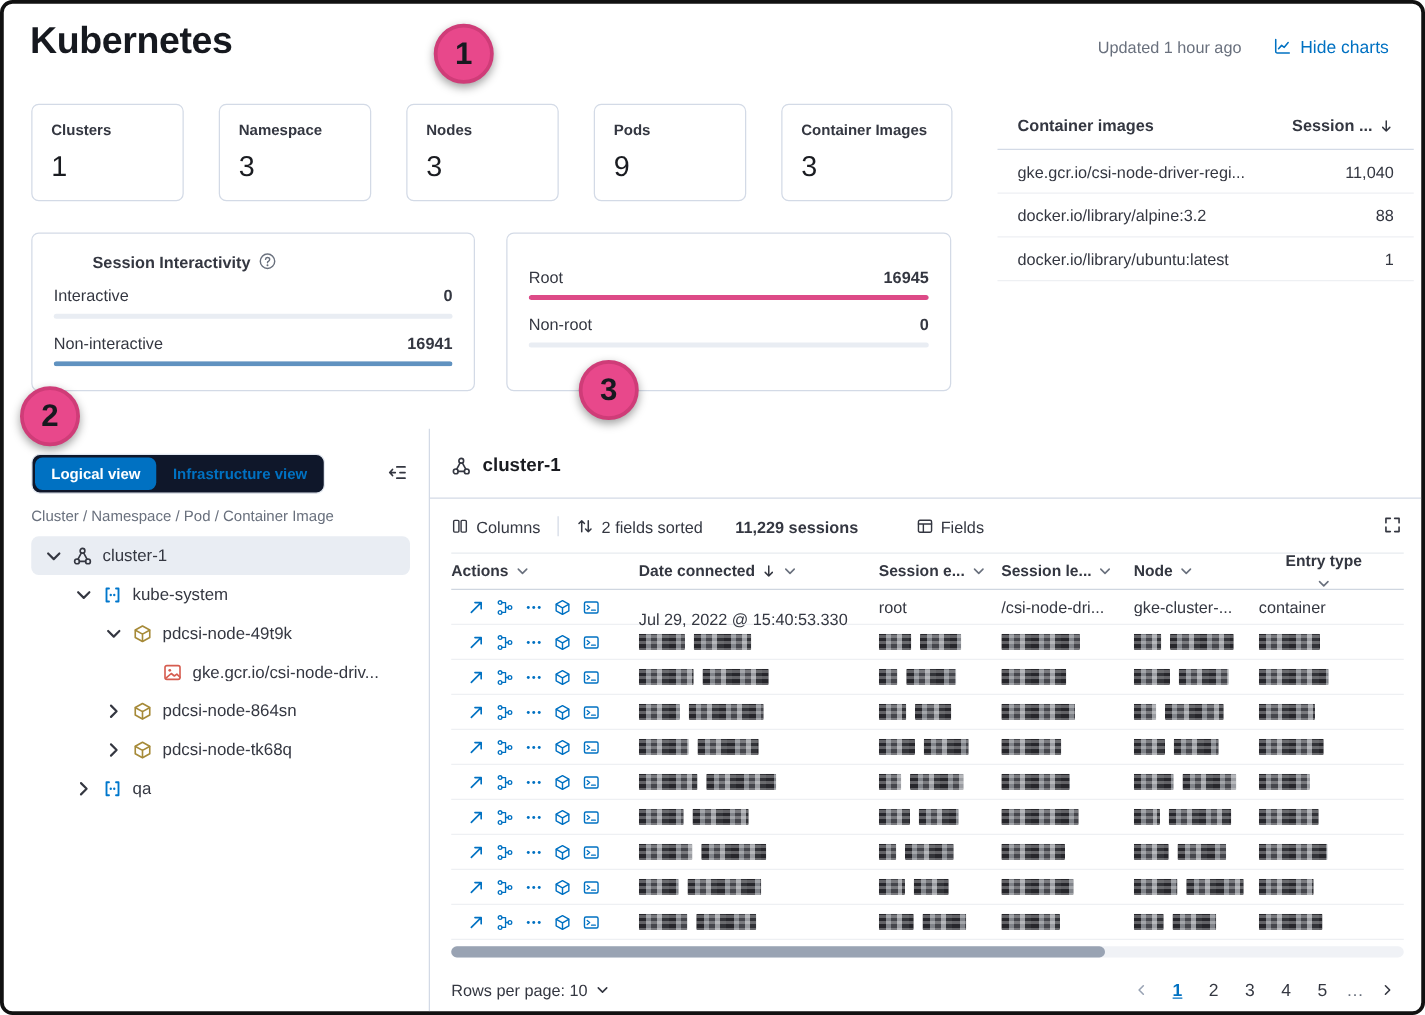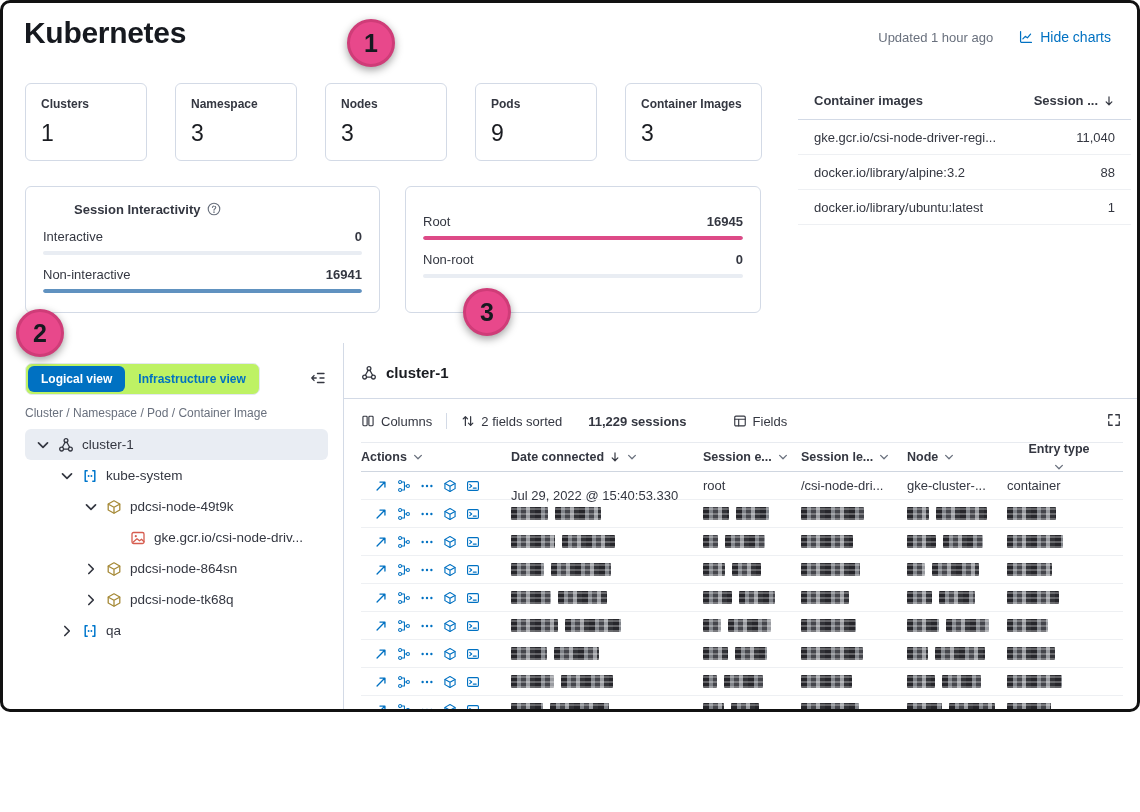--- a/index.html
+++ b/index.html
@@ -1,18 +1,18 @@
 <!DOCTYPE html>
 <html><head>
 <meta charset="utf-8">
 <style>
   *{box-sizing:border-box;margin:0;padding:0;}
   html,body{width:1140px;height:812px;}
   body{font-family:"Liberation Sans",sans-serif;background:#ffffff;}
-  .frame{position:relative;width:1140px;height:712px;background:#fff;border:3px solid #111;border-radius:10px;overflow:hidden;}
+  .frame{position:relative;width:1140px;height:812px;background:#fff;border:3px solid #111;border-radius:10px;overflow:hidden;}
 
   .icon{display:inline-flex;width:16px;height:16px;flex:none;}
   .icon svg{width:100%;height:100%;}
   .i14{width:14px;height:14px;}
   .i12{width:12px;height:12px;}
 
   
   .page-title{position:absolute;top:13px;left:21px;font-size:30px;font-weight:700;color:#16191f;letter-spacing:-.3px;}
   .header-meta{position:absolute;top:26px;right:26px;display:flex;align-items:center;gap:26px;}
   .updated{font-size:13px;color:#69707d;}
@@ -48,21 +48,21 @@
   .metric-row{margin-top:12px;}
   .metric-line{display:flex;justify-content:space-between;font-size:13px;color:#343741;}
   .metric-value{font-weight:700;}
   .metric-bar{margin-top:7px;height:4px;border-radius:2px;background:#e9edf3;overflow:hidden;}
   .metric-fill{height:100%;border-radius:2px;}
 
   
   .lower{position:absolute;top:340px;left:0;right:0;bottom:0;}
   .tree-panel{position:absolute;top:0;left:0;bottom:0;width:341px;border-right:1px solid #d3dae6;padding:20px 15px 0 22px;}
   .view-row{display:flex;align-items:center;justify-content:space-between;}
-  .btn-group{display:flex;align-items:center;background:#bef264;border:1px solid #e3e8f0;border-radius:7px;padding:2px;gap:2px;}
+  .btn-group{display:flex;align-items:center;background:#0f172a;border:1px solid #e3e8f0;border-radius:7px;padding:2px;gap:2px;}
   .btn-logical{background:#0071c2;color:#fff;border:none;border-radius:6px;padding:6px 13px;font-size:12px;font-weight:700;font-family:inherit;cursor:pointer;}
   .btn-infra{background:none;border:none;color:#0071c2;padding:6px 11px;font-size:12px;font-weight:700;font-family:inherit;cursor:pointer;}
   .collapse-btn{background:none;border:none;color:#343741;cursor:pointer;padding:2px;}
   .breadcrumb{margin-top:11px;font-size:12px;color:#69707d;white-space:nowrap;}
   .tree{margin-top:9px;}
   .tree-row{display:flex;align-items:center;height:31px;border-radius:6px;font-size:13.5px;color:#343741;cursor:pointer;}
   .tree-row.selected{background:#e9edf3;}
   .tree-chevron{display:inline-flex;width:16px;height:16px;flex:none;color:#343741;margin-right:7px;}
   .tree-chevron svg{width:100%;height:100%;}
   .tree-ticon{margin-right:8px;}

